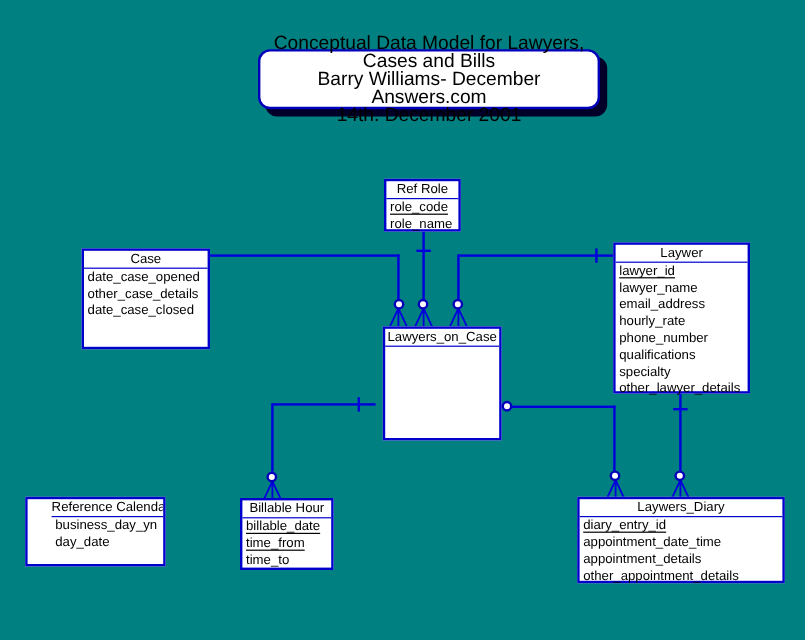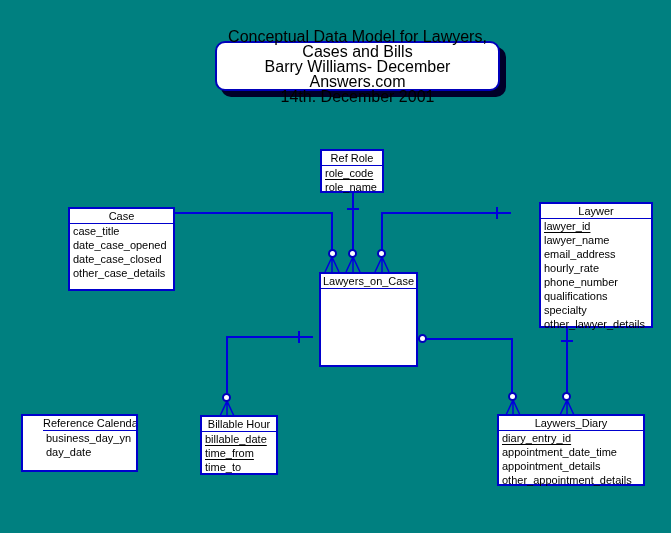--- a/index.html
+++ b/index.html
@@ -98,27 +98,26 @@
   </div>
 
   <div class="entity" style="left:320px;top:149px;width:64px;height:44px;">
     <div class="ehdr">Ref Role</div>
     <div class="erow pk">role_code</div>
     <div class="erow">role_name</div>
   </div>
 
   <div class="entity" style="left:20px;top:207px;width:107px;height:84px;margin-left:48px;">
     <div class="ehdr">Case</div>
-    <div class="erow">case_title</div>
     <div class="erow">date_case_opened</div>
+    <div class="erow">other_case_details</div>
     <div class="erow">date_case_closed</div>
-    <div class="erow">other_case_details</div>
   </div>
 
-  <div class="entity" style="left:511px;top:202px;width:114px;height:126px;margin-left:28px;">
+  <div class="entity" style="left:511px;top:202px;width:114px;height:126px;">
     <div class="ehdr">Laywer</div>
     <div class="erow pk">lawyer_id</div>
     <div class="erow">lawyer_name</div>
     <div class="erow">email_address</div>
     <div class="erow">hourly_rate</div>
     <div class="erow">phone_number</div>
     <div class="erow">qualifications</div>
     <div class="erow">specialty</div>
     <div class="erow">other_lawyer_details</div>
   </div>
@@ -133,21 +132,21 @@
     <div class="erow">day_date</div>
   </div>
 
   <div class="entity" style="left:200px;top:415px;width:78px;height:60px;">
     <div class="ehdr">Billable Hour</div>
     <div class="erow pk">billable_date</div>
     <div class="erow pk">time_from</div>
     <div class="erow">time_to</div>
   </div>
 
-  <div class="entity" style="left:497px;top:414px;width:148px;height:72px;">
+  <div class="entity" style="left:481px;top:414px;width:173px;height:72px;">
     <div class="ehdr">Laywers_Diary</div>
     <div class="erow pk">diary_entry_id</div>
     <div class="erow">appointment_date_time</div>
     <div class="erow">appointment_details</div>
     <div class="erow">other_appointment_details</div>
   </div>
 
 </div>
 
 </body></html>

